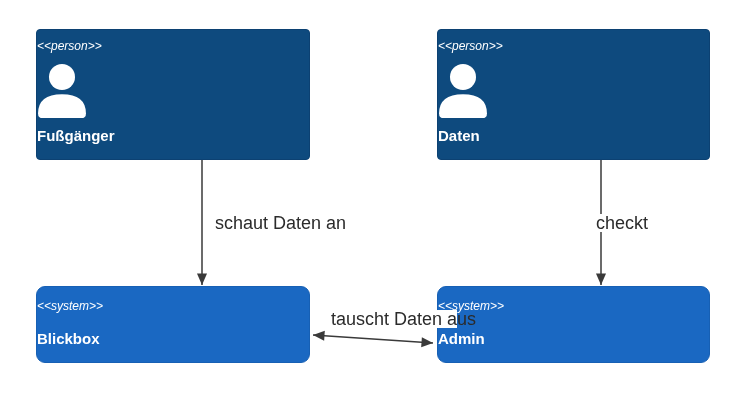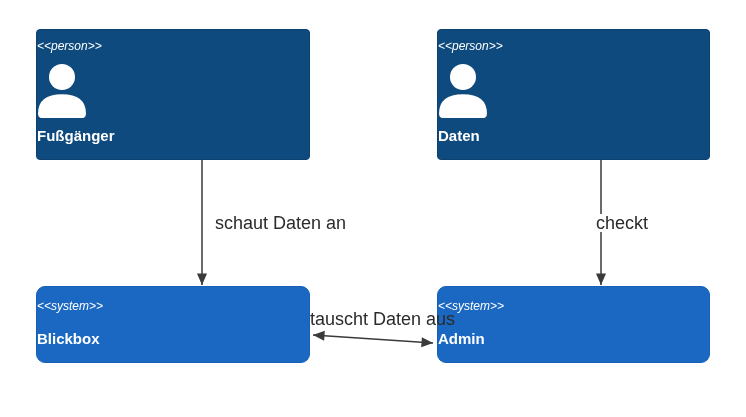--- a/index.html
+++ b/index.html
@@ -62,21 +62,21 @@
   .edge-label{
     position:absolute;
     font-size:18px;
     line-height:18px;
     color:var(--label-text);
     background:var(--canvas-bg);
     white-space:nowrap;
   }
   #label-schaut{left:215px;top:214px;}
   #label-checkt{left:596px;top:214px;}
-  #label-tauscht{left:310px;top:310px;width:126px;text-align:center;}
+  #label-tauscht{left:310px;top:310px;width:126px;text-align:center;padding-left:21px;}
 </style>
 </head>
 <body>
 
 <div class="canvas">
 
   <svg class="edges" viewBox="0 0 746 417" xmlns="http://www.w3.org/2000/svg">
     <defs>
       <marker id="arrowhead" markerUnits="userSpaceOnUse" markerWidth="13" markerHeight="11" refX="12" refY="5.5" orient="auto-start-reverse">
         <path d="M0.5,0.5 L12,5.5 L0.5,10.5 Z" fill="#3A3A3A"></path>

